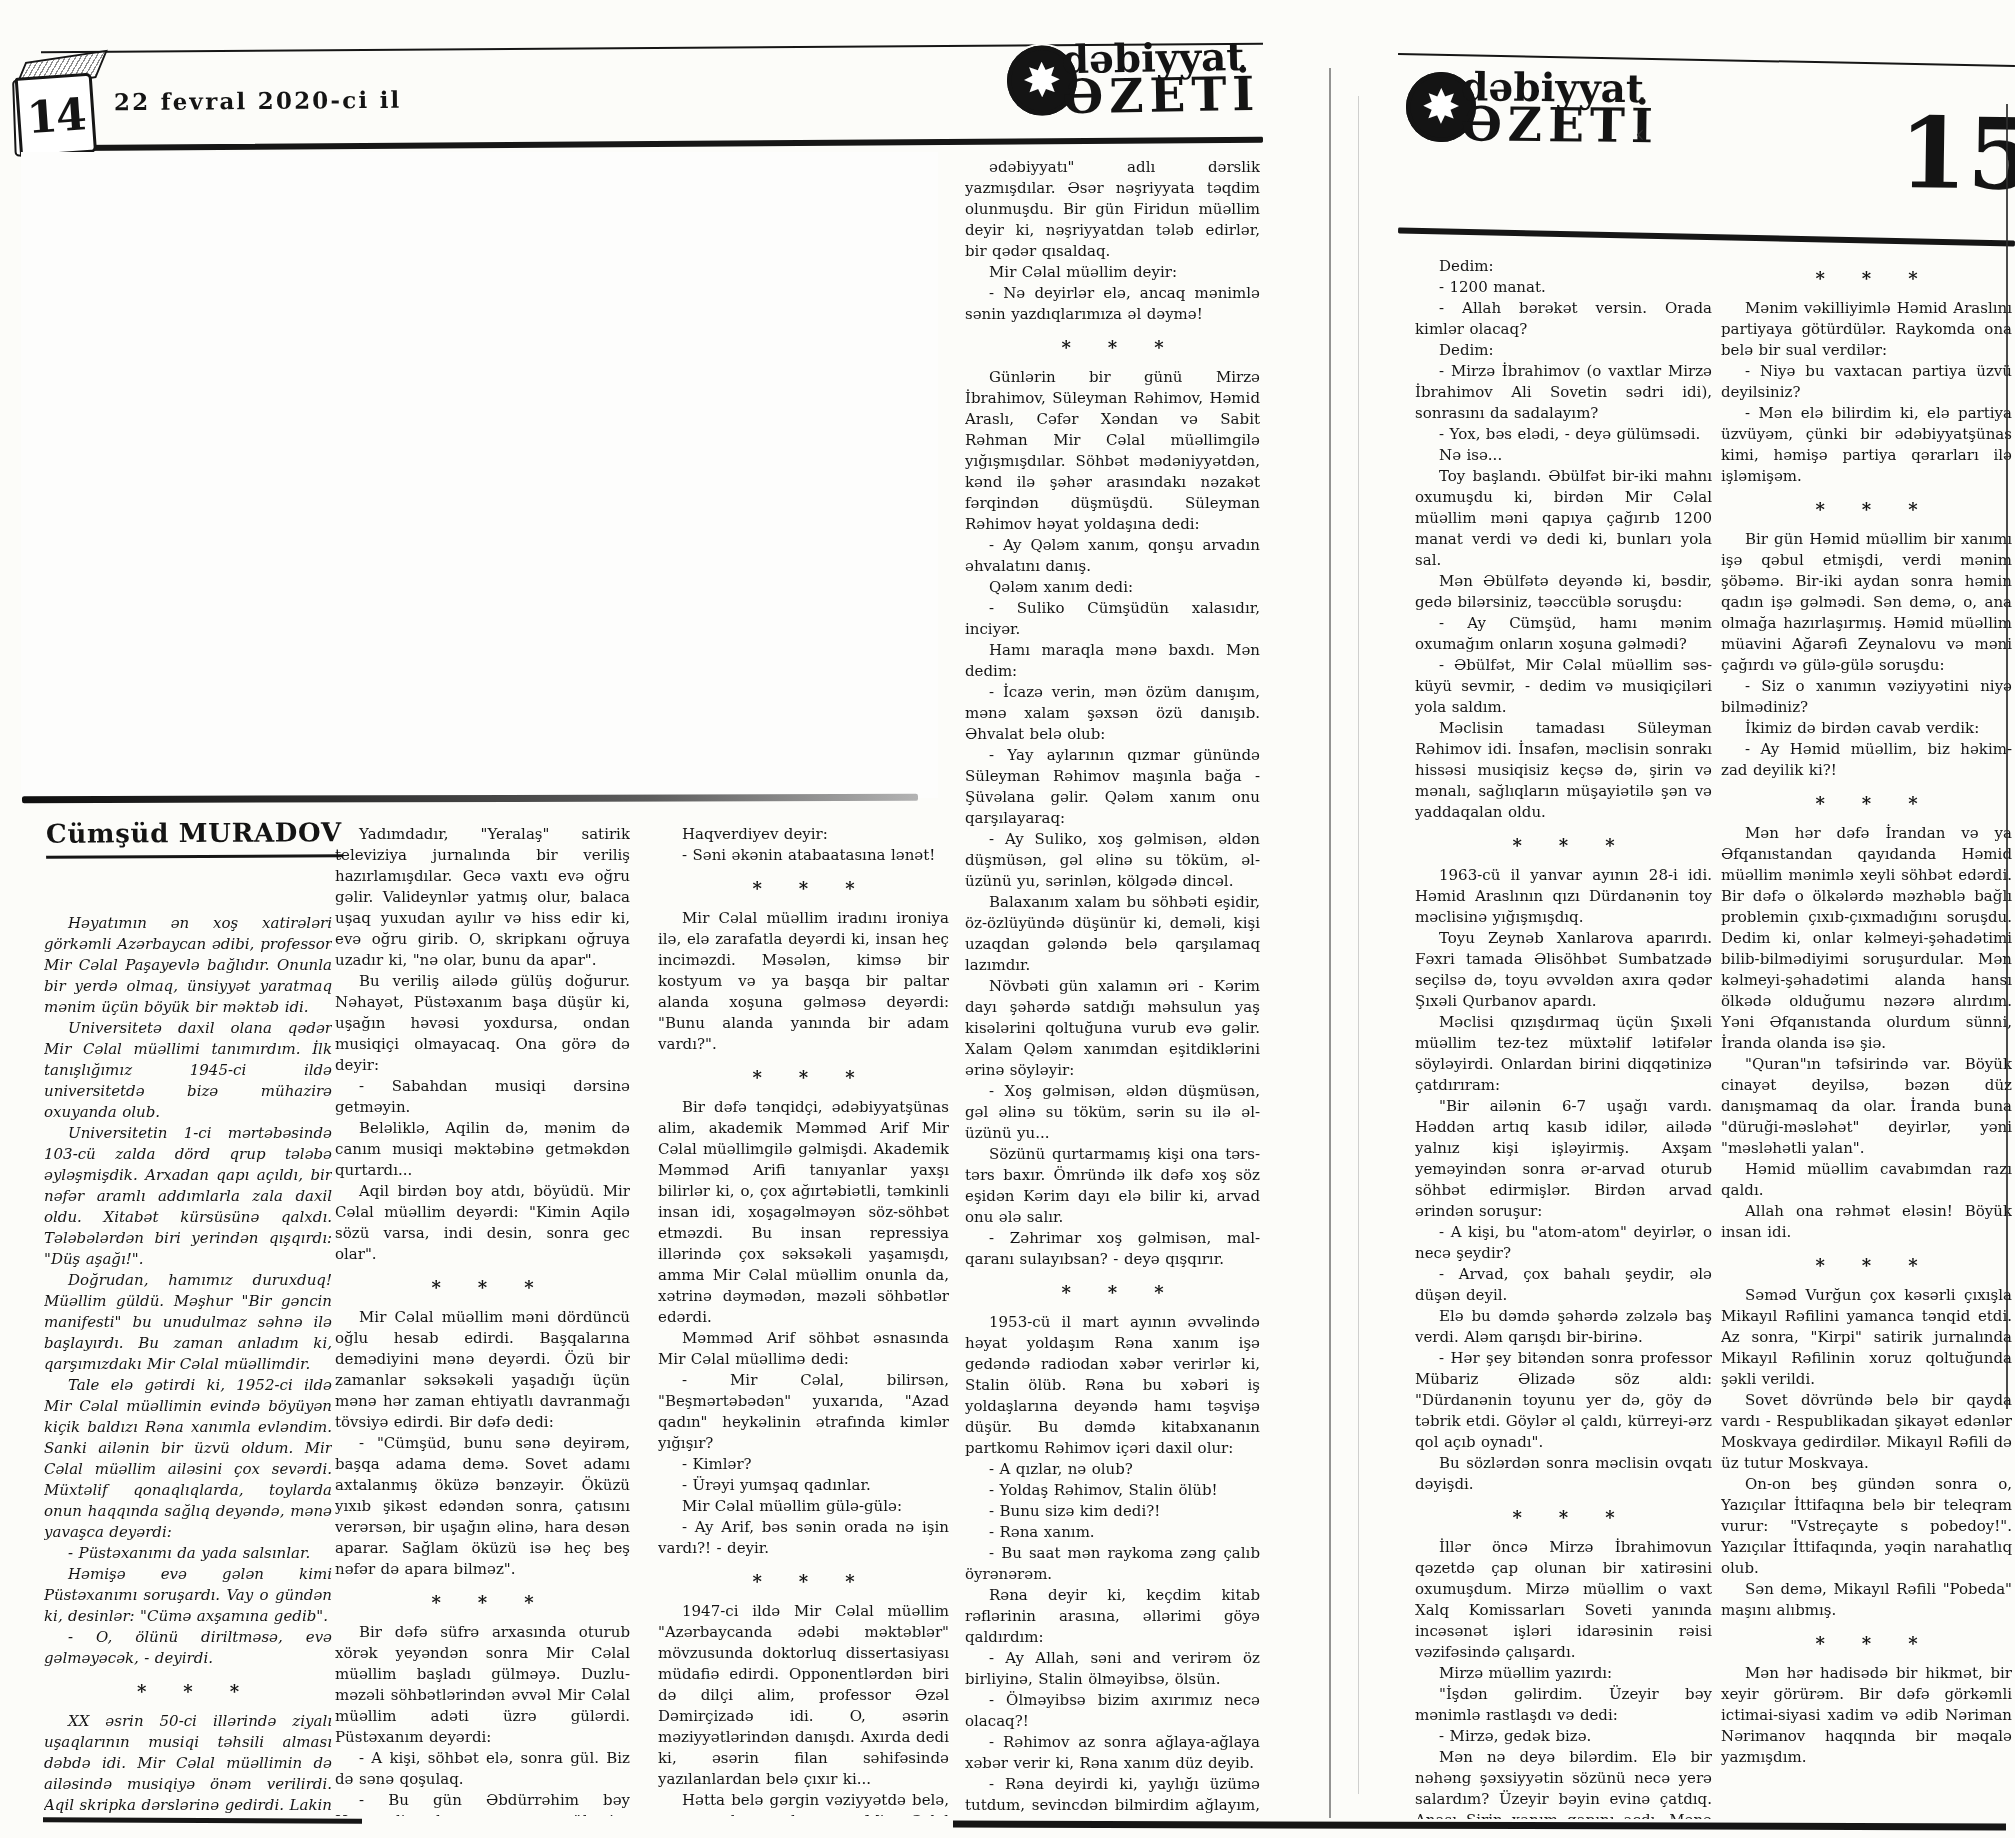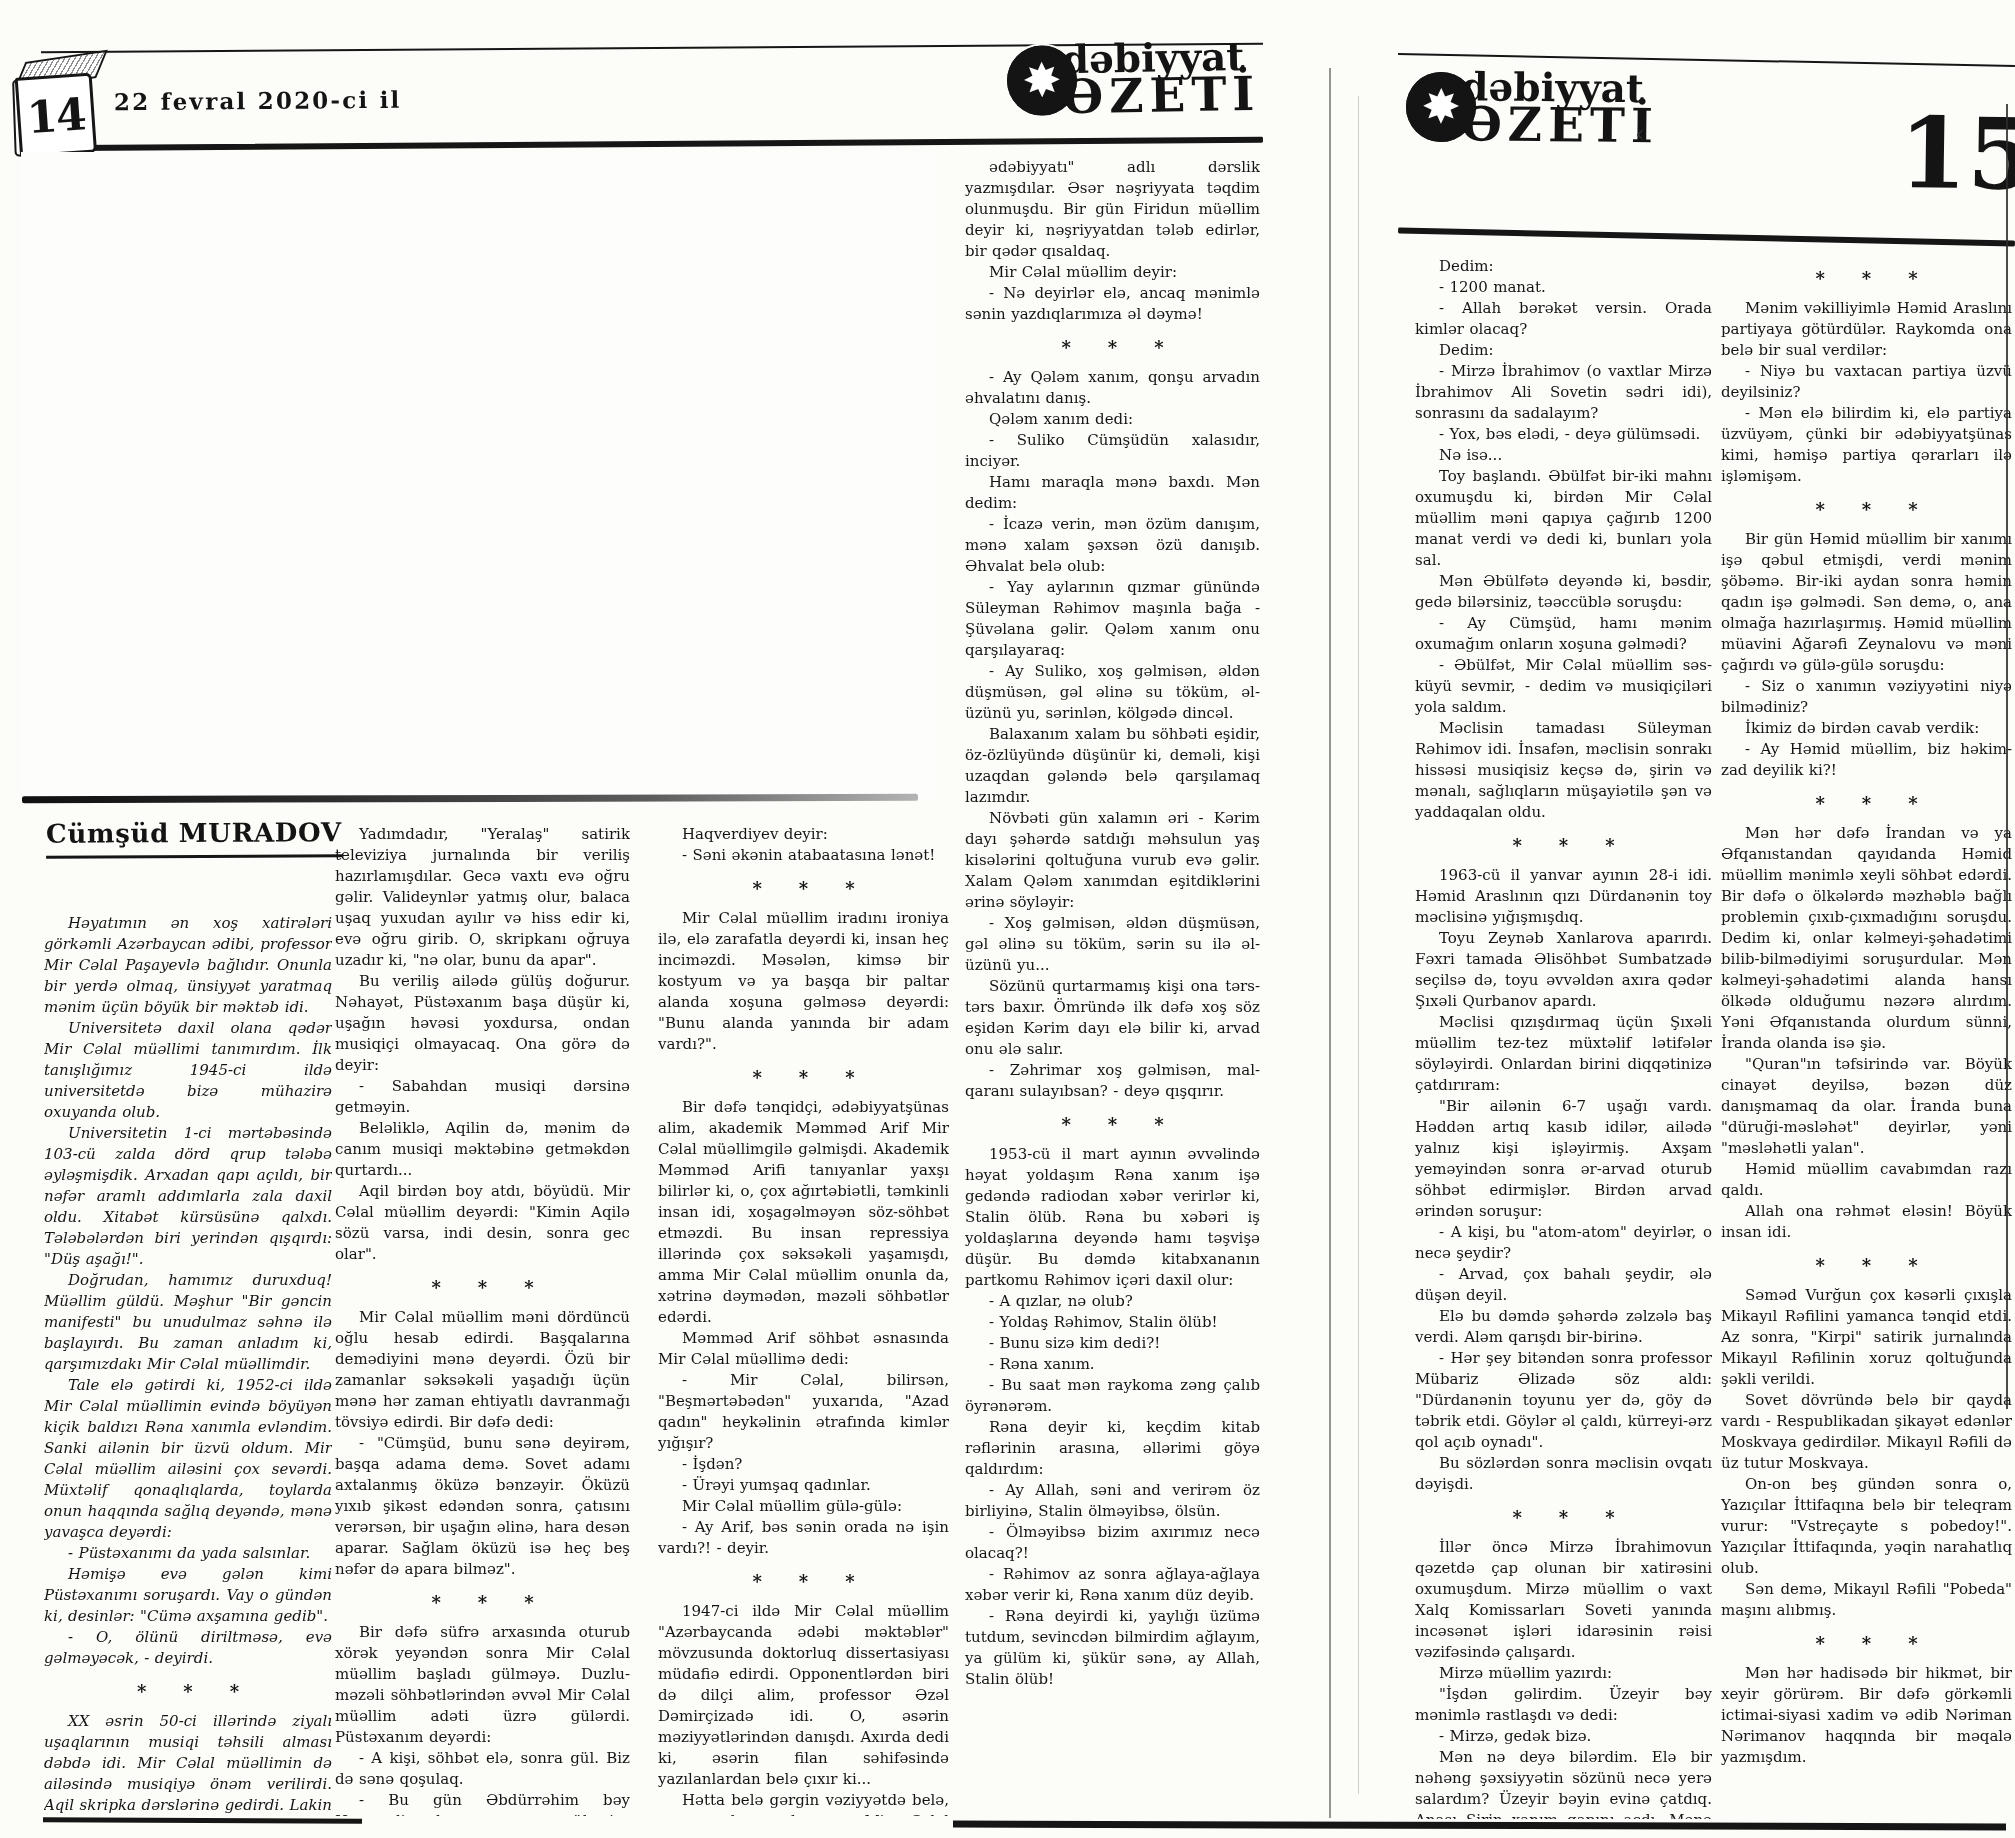--- a/index.html
+++ b/index.html
@@ -117,33 +117,34 @@
     </div>
   <div class="col lc3">
       <p class="para">Haqverdiyev deyir:</p>
       <p class="para">- Səni əkənin atabaatasına lənət!</p>
       <div class="stars">*  *  *</div>
       <p class="para">Mir Cəlal müəllim iradını ironiya ilə, elə zarafatla deyərdi ki, insan heç inciməzdi. Məsələn, kimsə bir kostyum və ya başqa bir paltar alanda xoşuna gəlməsə deyərdi: "Bunu alanda yanında bir adam vardı?".</p>
       <div class="stars">*  *  *</div>
       <p class="para">Bir dəfə tənqidçi, ədəbiyyatşünas alim, akademik Məmməd Arif Mir Cəlal müəllimgilə gəlmişdi. Akademik Məmməd Arifi tanıyanlar yaxşı bilirlər ki, o, çox ağırtəbiətli, təmkinli insan idi, xoşagəlməyən söz-söhbət etməzdi. Bu insan repressiya illərində çox səksəkəli yaşamışdı, amma Mir Cəlal müəllim onunla da, xətrinə dəymədən, məzəli söhbətlər edərdi.</p>
       <p class="para">Məmməd Arif söhbət əsnasında Mir Cəlal müəllimə dedi:</p>
       <p class="para">- Mir Cəlal, bilirsən, "Beşmərtəbədən" yuxarıda, "Azad qadın" heykəlinin ətrafında kimlər yığışır?</p>
-      <p class="para">- İşdən?</p>
+      <p class="para">- Kimlər?</p>
       <p class="para">- Ürəyi yumşaq qadınlar.</p>
       <p class="para">Mir Cəlal müəllim gülə-gülə:</p>
       <p class="para">- Ay Arif, bəs sənin orada nə işin vardı?! - deyir.</p>
       <div class="stars">*  *  *</div>
       <p class="para">1947-ci ildə Mir Cəlal müəllim "Azərbaycanda ədəbi məktəblər" mövzusunda doktorluq dissertasiyası müdafiə edirdi. Opponentlərdən biri də dilçi alim, professor Əzəl Dəmirçizadə idi. O, əsərin məziyyətlərindən danışdı. Axırda dedi ki, əsərin filan səhifəsində yazılanlardan belə çıxır ki...</p>
       <p class="para">Hətta belə gərgin vəziyyətdə belə, yumorundan qalmayan Mir Cəlal üzünü Dəmirçizadəyə tutub dedi:</p>
     </div>
   <div class="col lc4">
       <p class="para">ədəbiyyatı" adlı dərslik yazmışdılar. Əsər nəşriyyata təqdim olunmuşdu. Bir gün Firidun müəllim deyir ki, nəşriyyatdan tələb edirlər, bir qədər qısaldaq.</p>
       <p class="para">Mir Cəlal müəllim deyir:</p>
       <p class="para">- Nə deyirlər elə, ancaq mənimlə sənin yazdıqlarımıza əl dəymə!</p>
       <div class="stars">*  *  *</div>
+      <p class="para">Günlərin bir günü Mirzə İbrahimov, Süleyman Rəhimov, Həmid Araslı, Cəfər Xəndan və Sabit Rəhman Mir Cəlal müəllimgilə yığışmışdılar. Söhbət mədəniyyətdən, kənd ilə şəhər arasındakı nəzakət fərqindən düşmüşdü. Süleyman Rəhimov həyat yoldaşına dedi:</p>
       <p class="para">- Ay Qələm xanım, qonşu arvadın əhvalatını danış.</p>
       <p class="para">Qələm xanım dedi:</p>
       <p class="para">- Suliko Cümşüdün xalasıdır, inciyər.</p>
       <p class="para">Hamı maraqla mənə baxdı. Mən dedim:</p>
       <p class="para">- İcazə verin, mən özüm danışım, mənə xalam şəxsən özü danışıb. Əhvalat belə olub:</p>
       <p class="para">- Yay aylarının qızmar günündə Süleyman Rəhimov maşınla bağa - Şüvəlana gəlir. Qələm xanım onu qarşılayaraq:</p>
       <p class="para">- Ay Suliko, xoş gəlmisən, əldən düşmüsən, gəl əlinə su töküm, əl-üzünü yu, sərinlən, kölgədə dincəl.</p>
       <p class="para">Balaxanım xalam bu söhbəti eşidir, öz-özlüyündə düşünür ki, deməli, kişi uzaqdan gələndə belə qarşılamaq lazımdır.</p>
       <p class="para">Növbəti gün xalamın əri - Kərim dayı şəhərdə satdığı məhsulun yaş kisələrini qoltuğuna vurub evə gəlir. Xalam Qələm xanımdan eşitdiklərini ərinə söyləyir:</p>
       <p class="para">- Xoş gəlmisən, əldən düşmüsən, gəl əlinə su töküm, sərin su ilə əl-üzünü yu...</p>

